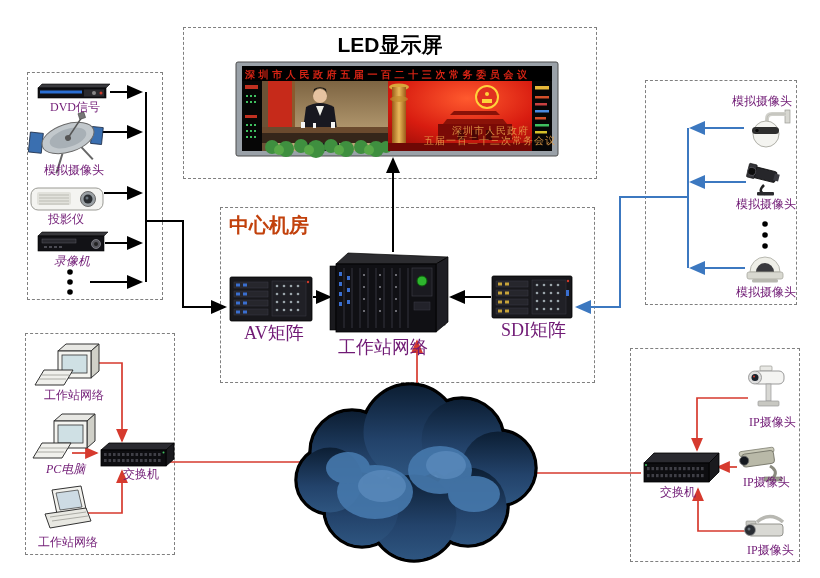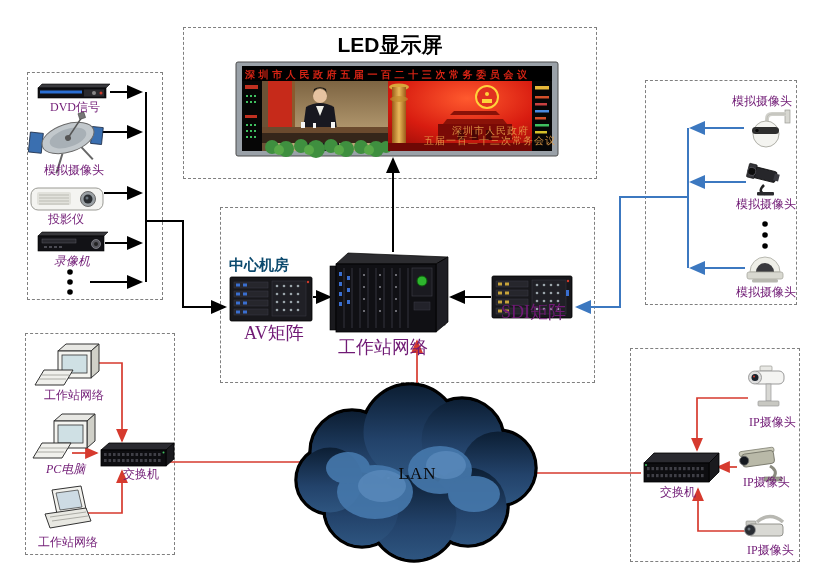--- a/index.html
+++ b/index.html
@@ -4,21 +4,21 @@
 <style>
   html,body{margin:0;padding:0;background:#fff;}
   #canvas{position:relative;width:812px;height:578px;background:#ffffff;overflow:hidden;
           font-family:"Liberation Serif", serif;}
   .dashed-box{position:absolute;border:1px dashed #7f7f7f;box-sizing:border-box;}
   .lbl{position:absolute;color:#701a75;font-size:12px;white-space:nowrap;line-height:1.1;}
   .lbl-lg{font-size:18px;}
   #svg-layer{position:absolute;left:0;top:0;width:820px;height:578px;}
   #led-title{position:absolute;left:183px;top:31px;width:414px;text-align:center;
              font-family:"Liberation Sans", sans-serif;font-weight:bold;font-size:21px;color:#000;}
-  #room-title{position:absolute;left:229px;top:212px;font-size:15px;font-weight:bold;color:#0c4a6e;margin-top:44px;}
+  #room-title{position:absolute;left:229px;top:212px;font-size:20px;font-weight:bold;color:#c2410c;}
   #lan-label{position:absolute;left:360px;top:464px;width:115px;text-align:center;
              font-size:17px;color:#0a0a0a;letter-spacing:1px;}
   #screen-headline{position:absolute;left:245px;top:68px;width:304px;overflow:hidden;
              color:#d42314;font-size:10px;font-weight:bold;letter-spacing:3.6px;white-space:nowrap;}
   .screen-caption{position:absolute;color:#e8a24a;font-size:10px;letter-spacing:1px;opacity:.85;white-space:nowrap;}
 </style>
 </head>
 <body>
 
 <div id="canvas">
@@ -565,31 +565,30 @@
 
   <div id="room-title">中心机房</div>
 
   <div class="lbl" style="left:50px;top:101px;">DVD信号</div>
   <div class="lbl" style="left:44px;top:164px;">模拟摄像头</div>
   <div class="lbl" style="left:48px;top:213px;">投影仪</div>
   <div class="lbl" style="left:54px;top:255px;font-style:italic;">录像机</div>
 
   <div class="lbl lbl-lg" style="left:244px;top:324px;">AV矩阵</div>
   <div class="lbl lbl-lg" style="left:338px;top:338px;">工作站网络</div>
-  <div class="lbl lbl-lg" style="left:501px;top:303px;">SDI矩阵</div>
+  <div class="lbl lbl-lg" style="left:501px;top:321px;">SDI矩阵</div>
 
   <div class="lbl" style="left:732px;top:95px;">模拟摄像头</div>
   <div class="lbl" style="left:736px;top:198px;">模拟摄像头</div>
   <div class="lbl" style="left:736px;top:286px;">模拟摄像头</div>
 
   <div class="lbl" style="left:44px;top:389px;">工作站网络</div>
   <div class="lbl" style="left:46px;top:463px;font-style:italic;">PC电脑</div>
   <div class="lbl" style="left:38px;top:536px;">工作站网络</div>
   <div class="lbl" style="left:123px;top:468px;">交换机</div>
 
-  <div id="lan-label">LAN</div>
 
   <div class="lbl" style="left:660px;top:486px;">交换机</div>
   <div class="lbl" style="left:749px;top:416px;">IP摄像头</div>
   <div class="lbl" style="left:743px;top:476px;">IP摄像头</div>
   <div class="lbl" style="left:747px;top:544px;">IP摄像头</div>
 
 </div>
 
 </body></html>

